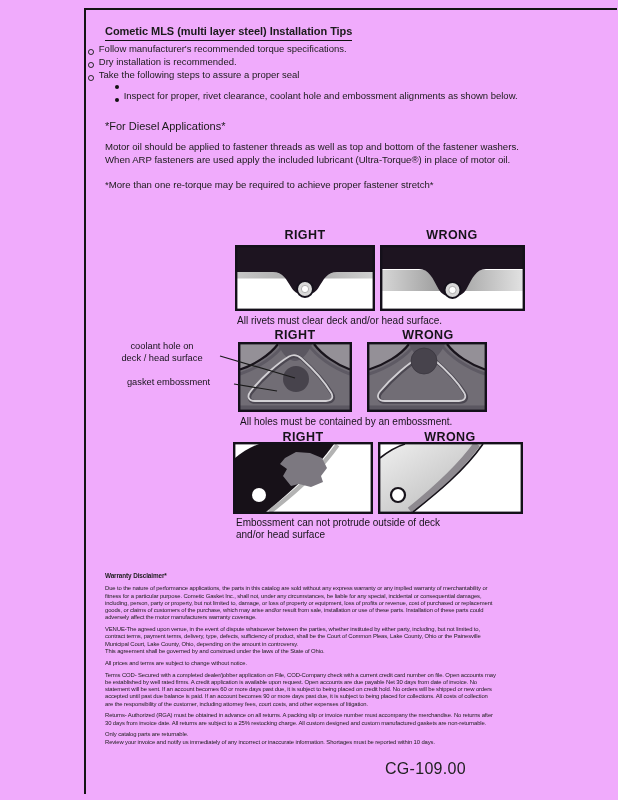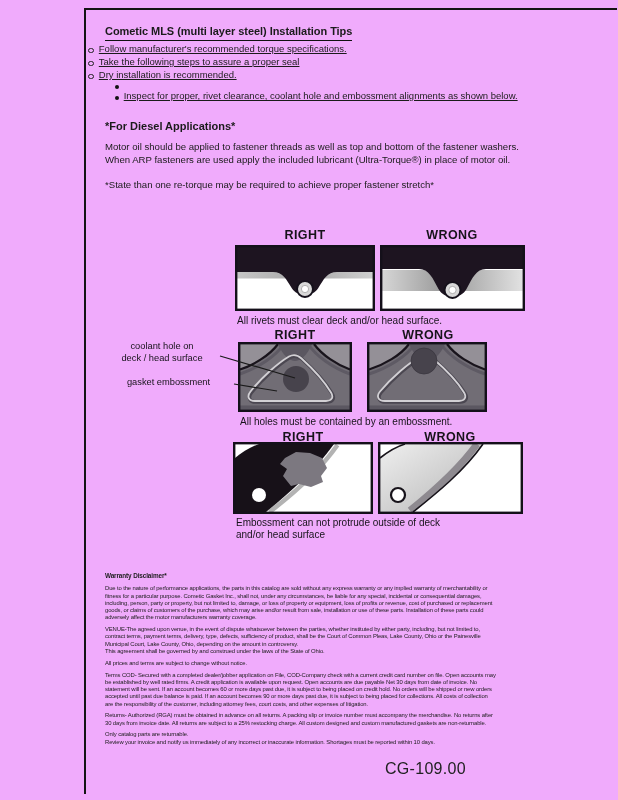--- a/index.html
+++ b/index.html
@@ -6,27 +6,27 @@
   .page { position:relative; width:618px; height:800px; background:#f0abfc;
           font-family:"Liberation Sans", sans-serif; color:#1b1b1b; overflow:hidden; }
 
   .rule-v { position:absolute; left:84px; top:8px; width:1.5px; height:786px; background:#141414; }
   .rule-h { position:absolute; left:84px; top:8px; width:533px; height:1.5px; background:#141414; }
 
   .title { position:absolute; left:105px; top:25px; font-size:11px; font-weight:bold; margin:0; letter-spacing:-0.05px; }
   .title span { display:inline-block; border-bottom:1.5px solid #111; padding-bottom:2.5px; }
 
   .tips { position:absolute; left:88px; top:42px; width:470px; font-size:9.5px; line-height:13px; }
-  .tip-row { display:flex; align-items:center;text-decoration:underline; }
+  .tip-row { display:flex; align-items:flex-end; }
   .marker-o { width:3.8px; height:3.8px; border:1px solid #222; border-radius:50%; margin:3.8px 5px 0 0; flex:none; }
   .tip-sub { margin-left:27px; }
   .marker-dot { width:4.2px; height:4.2px; background:#111; border-radius:50%; margin:4px 4.5px 0 0; flex:none; }
 
   .diesel { position:absolute; left:105px; top:120px; width:436px; font-size:9.6px; line-height:13px; }
-  .diesel h2 { font-size:11px; font-weight:bold; margin:0 0 7px 0; }
+  .diesel h2 { font-size:11px; font-weight:normal; margin:0 0 7px 0; }
   .diesel p { margin:0 0 7px 0; white-space:pre-line; }
   .diesel .note { margin-top:12px; }
 
   .dlabel { position:absolute; font-size:12.5px; font-weight:600; letter-spacing:0.4px; transform:translateX(-50%); color:#17131a; }
   .dimg   { position:absolute; display:block; }
   .cap    { position:absolute; font-size:10px; color:#17131a; }
   .cap3   { line-height:12px; white-space:pre-line; }
 
   .sidelabel { position:absolute; font-size:9.3px; line-height:11.5px; text-align:center; color:#17131a; }
   .leaders { position:absolute; left:205px; top:340px; z-index:5; pointer-events:none; }
@@ -48,40 +48,40 @@
 
   <h1 class="title"><span>Cometic MLS (multi layer steel) Installation Tips</span></h1>
 
   <div class="tips">
     <div class="tip-row">
         <span class="marker-o"></span>
         <span>Follow manufacturer's recommended torque specifications.</span>
       </div>
     <div class="tip-row">
         <span class="marker-o"></span>
-        <span>Take the following steps to assure a proper seal</span>
+        <span>Dry installation is recommended.</span>
       </div>
     <div class="tip-row">
         <span class="marker-o"></span>
-        <span>Dry installation is recommended.</span>
+        <span>Take the following steps to assure a proper seal</span>
       </div>
     <div class="tip-row tip-sub">
         <span class="marker-dot"></span>
       </div>
     <div class="tip-row tip-sub">
         <span class="marker-dot"></span>
         <span>Inspect for proper, rivet clearance, coolant hole and embossment alignments as shown below.</span>
       </div>
   </div>
 
   <div class="diesel">
     <h2>*For Diesel Applications*</h2>
     <p>Motor oil should be applied to fastener threads as well as top and bottom of the fastener washers.
 When ARP fasteners are used apply the included lubricant (Ultra-Torque®) in place of motor oil.</p>
-    <p class="note">*State than one re-torque may be required to achieve proper fastener stretch*</p>
+    <p class="note">*More than one re-torque may be required to achieve proper fastener stretch*</p>
   </div>
 
   <span class="dlabel" style="left:305px; top:228px;">RIGHT</span>
   <span class="dlabel" style="left:452px; top:228px;">WRONG</span>
 
   <svg class="dimg" style="left:235px; top:245px;" width="140" height="66" viewBox="0 0 140 66">
     <defs>
       <linearGradient id="g1" x1="0" y1="0" x2="1" y2="0">
         <stop offset="0" stop-color="#c6c6c6"></stop>
           <stop offset="0.5" stop-color="#a6a6a6"></stop>

